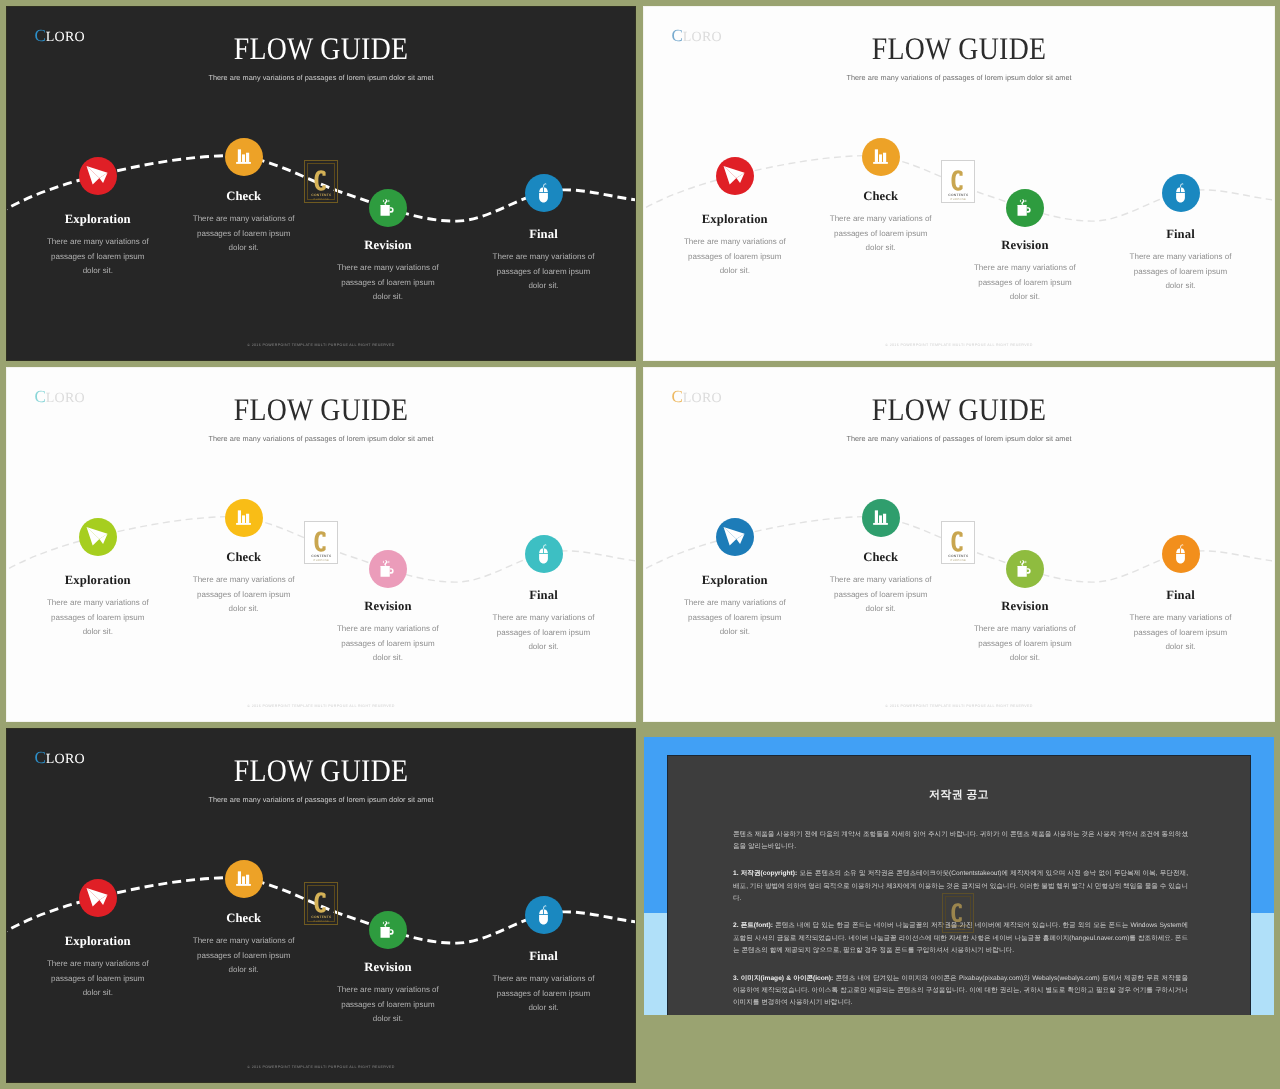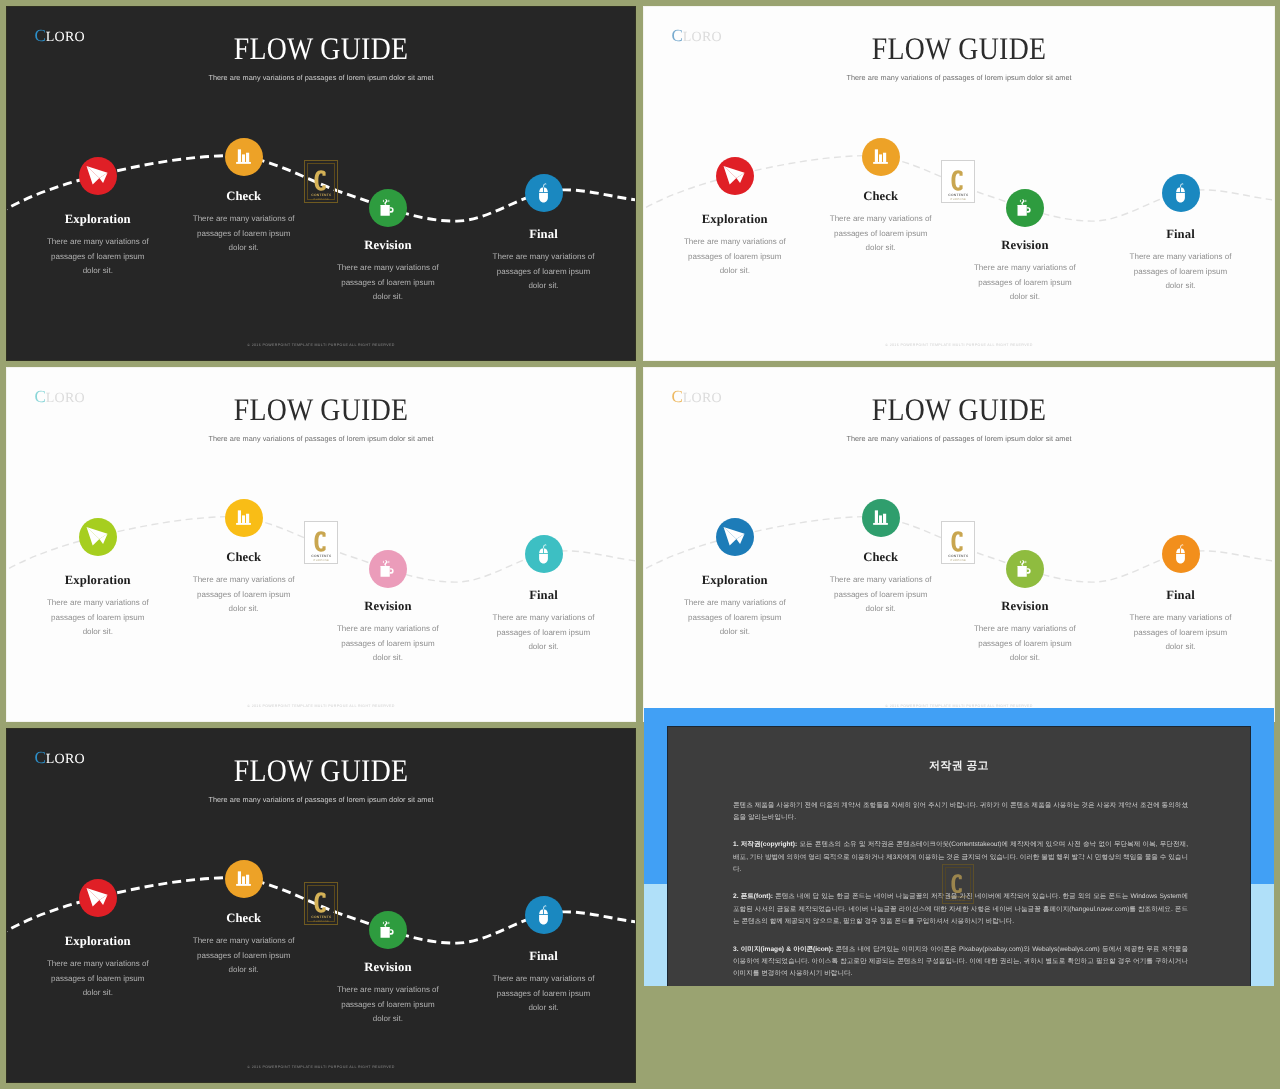--- a/index.html
+++ b/index.html
@@ -419,21 +419,21 @@
         <div class="stepbody" style="left:37.8px;top:228px;width:106px;">There are many variations of passages of loarem ipsum dolor sit.</div>
         <div class="steplabel" style="left:183.7px;top:182px;width:106px;">Check</div>
         <div class="stepbody" style="left:183.7px;top:205px;width:106px;">There are many variations of passages of loarem ipsum dolor sit.</div>
         <div class="steplabel" style="left:327.9px;top:231px;width:106px;">Revision</div>
         <div class="stepbody" style="left:327.9px;top:254px;width:106px;">There are many variations of passages of loarem ipsum dolor sit.</div>
         <div class="steplabel" style="left:483.5px;top:220px;width:106px;">Final</div>
         <div class="stepbody" style="left:483.5px;top:243px;width:106px;">There are many variations of passages of loarem ipsum dolor sit.</div>
         <div class="footer">© 2016 POWERPOINT  TEMPLATE MULTI PURPOSE  ALL RIGHT RESERVED</div>
       </div>
     </div>
-<div class="cell" style="left:644px;top:708px;width:630px;height:278px">
+<div class="cell" style="left:644px;top:737px;width:630px;height:278px">
       <div class="slide cpslide">
         <div class="cp-top" style="background:#41a0f5"></div>
         <div class="cp-bot" style="background:#b0e0f9"></div>
         <div class="cp-panel" style="background:#3d3d3d">
           <div class="cp-title">저작권 공고</div>
           <div class="cp-body">
             <p class="cp-p"><span>콘텐츠 제품을 사용하기 전에 다음의 계약서 조항들을 자세히 읽어 주시기 바랍니다. 귀하가 이 콘텐츠 제품을 사용하는 것은 사용자 계약서 조건에 동의하셨음을 알리는바입니다.</span></p>
             <p class="cp-p"><b>1. 저작권(copyright):</b><span> 모든 콘텐츠의 소유 및 저작권은 콘텐츠테이크아웃(Contentstakeout)에 제작자에게 있으며 사전 승낙 없이 무단복제 이복, 무단전재, 배포, 기타 방법에 의하여 영리 목적으로 이용하거나 제3자에게 이용하는 것은 금지되어 있습니다. 이러한 불법 행위 발각 시 민형상의 책임을 물을 수 있습니다.</span></p>
             <p class="cp-p"><b>2. 폰트(font):</b><span> 콘텐츠 내에 담 있는 한글 폰트는 네이버 나눔글꼴의 저작권을 가진 네이버에 제작되어 있습니다. 한글 외의 모든 폰트는 Windows System에 포함된 사서의 금율로 제작되었습니다. 네이버 나눔글꼴 라이선스에 대한 자세한 사항은 네이버 나눔글꼴 홈페이지(hangeul.naver.com)를 참조하세요. 폰트는 콘텐츠의 함께 제공되지 않으므로, 필요할 경우 정품 폰트를 구입하셔서 사용하시기 바랍니다.</span></p>
             <p class="cp-p"><b>3. 이미지(image) &amp; 아이콘(icon):</b><span> 콘텐츠 내에 담겨있는 이미지와 아이콘은 Pixabay(pixabay.com)와 Webalys(webalys.com) 등에서 제공한 무료 저작물을 이용하여 제작되었습니다. 아이스톡 참고로만 제공되는 콘텐츠의 구성품입니다. 이에 대한 권리는, 귀하시 별도로 확인하고 필요할 경우 어기를 구하시거나 이미지를 변경하여 사용하시기 바랍니다.</span></p>

